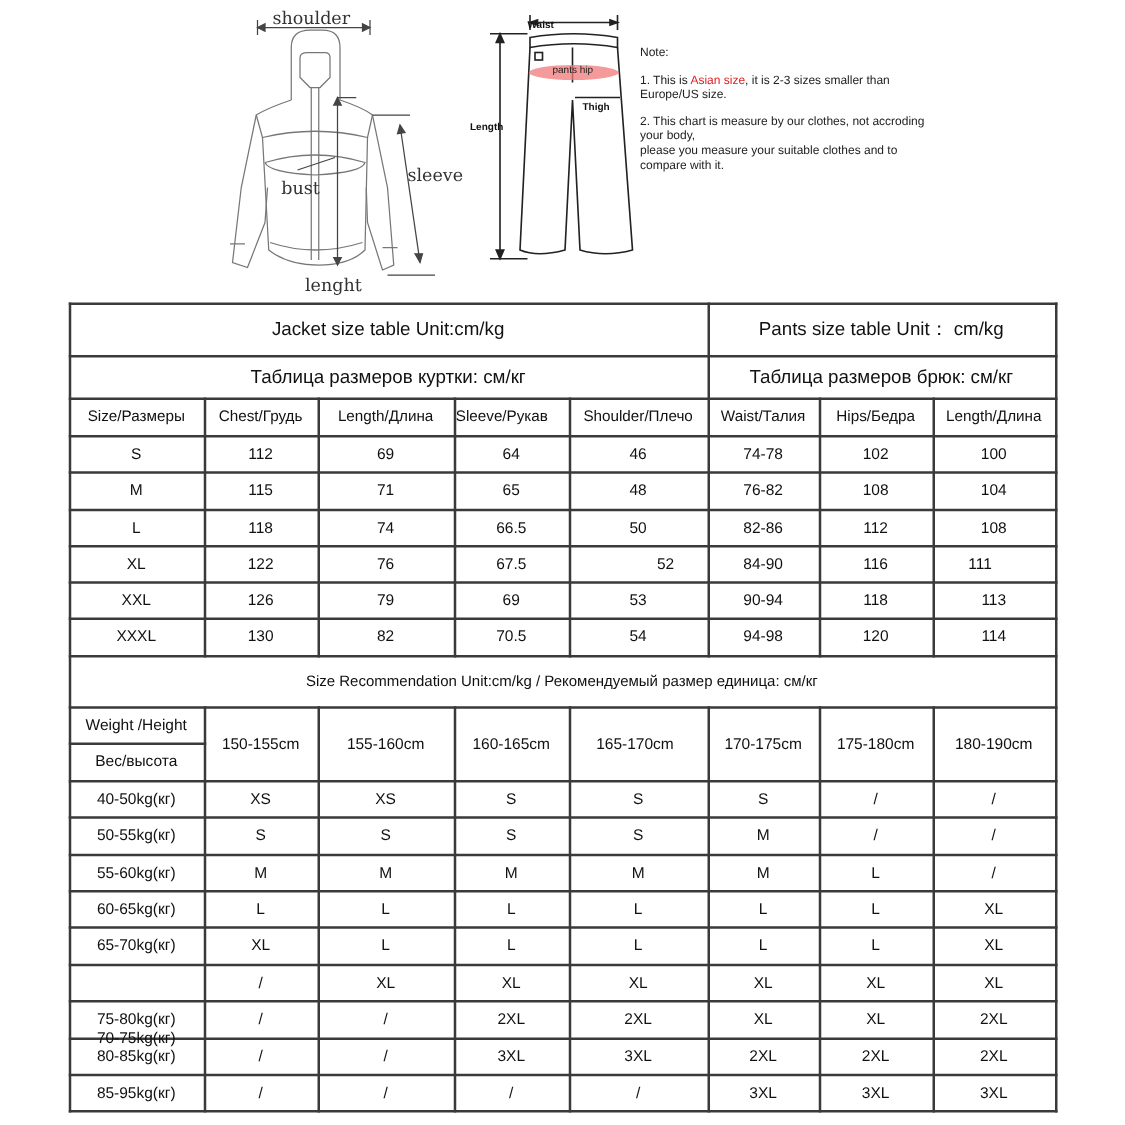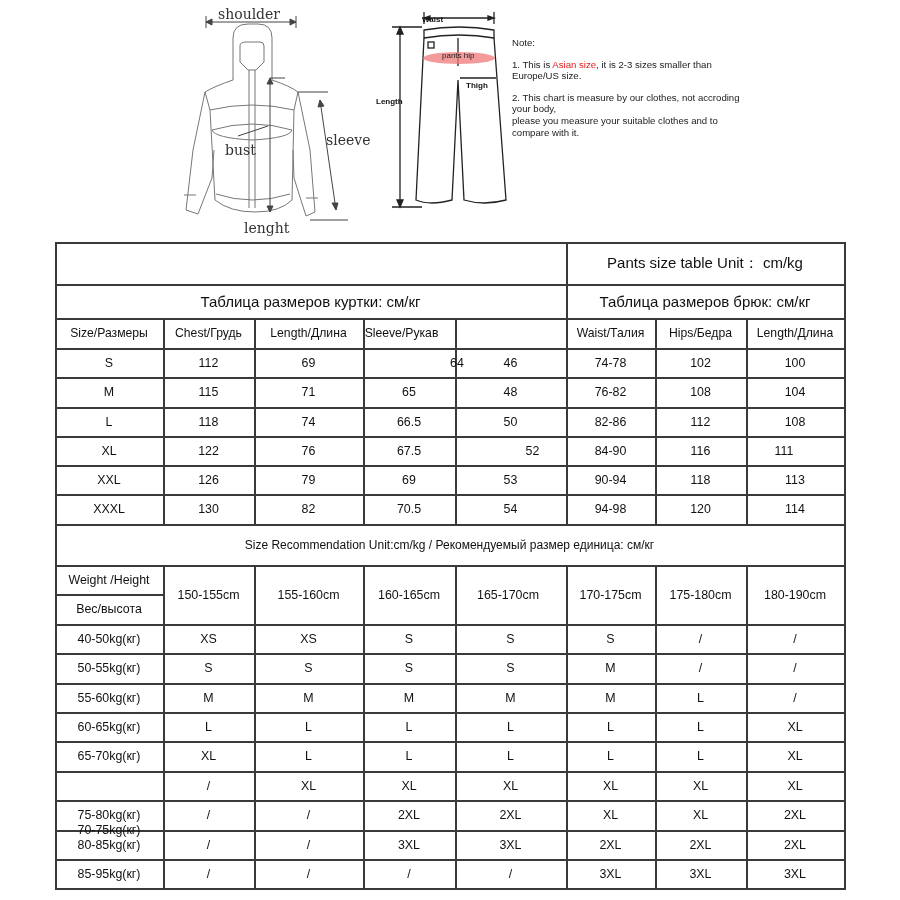--- a/index.html
+++ b/index.html
@@ -122,34 +122,36 @@
     <div class="line-v" style="left: 455px; top: 318px; height: 207.6px;"></div>
     <div class="line-v" style="left: 655px; top: 318px; height: 207.6px;"></div>
     <div class="line-v" style="left: 746px; top: 318px; height: 207.6px;"></div>
     <div class="line-v" style="left: 163px; top: 565px; height: 324.6px;"></div>
     <div class="line-v" style="left: 254px; top: 565px; height: 324.6px;"></div>
     <div class="line-v" style="left: 363px; top: 565px; height: 324.6px;"></div>
     <div class="line-v" style="left: 455px; top: 565px; height: 324.6px;"></div>
     <div class="line-v" style="left: 566px; top: 565px; height: 324.6px;"></div>
     <div class="line-v" style="left: 655px; top: 565px; height: 324.6px;"></div>
     <div class="line-v" style="left: 746px; top: 565px; height: 324.6px;"></div>
+    <div class="cell big" style="left: 55px; width: 511px; top: 242px; height: 42px;">Jacket size table  Unit:cm/kg</div>
     <div class="cell big" style="left: 55px; width: 511px; top: 284px; height: 34px;">Таблица размеров    куртки: см/кг</div>
     <div class="cell big" style="left: 566px; width: 278px; top: 242px; height: 42px;">Pants size table  Unit： cm/kg</div>
     <div class="cell big" style="left: 566px; width: 278px; top: 284px; height: 34px;">Таблица размеров  брюк: см/кг</div>
     <div class="cell hdr" style="left: 55px; width: 108px; top: 318px; height: 30px;">Size/Размеры</div>
     <div class="cell hdr" style="left: 163px; width: 91px; top: 318px; height: 30px;">Chest/Грудь</div>
     <div class="cell hdr" style="left: 254px; width: 109px; top: 318px; height: 30px;">Length/Длина</div>
     <div class="cell hdr" style="left: 363px; width: 77px; top: 318px; height: 30px;">Sleeve/Рукав</div>
+    <div class="cell hdr" style="left: 455px; width: 111px; top: 318px; height: 30px;">Shoulder/Плечо</div>
     <div class="cell hdr" style="left: 566px; width: 89px; top: 318px; height: 30px;">Waist/Талия</div>
     <div class="cell hdr" style="left: 655px; width: 91px; top: 318px; height: 30px;">Hips/Бедра</div>
     <div class="cell hdr" style="left: 746px; width: 98px; top: 318px; height: 30px;">Length/Длина</div>
     <div class="cell" style="left: 55px; width: 108px; top: 348px; height: 29px;">S</div>
     <div class="cell" style="left: 163px; width: 91px; top: 348px; height: 29px;">112</div>
     <div class="cell" style="left: 254px; width: 109px; top: 348px; height: 29px;">69</div>
-    <div class="cell" style="left: 363px; width: 92px; top: 348px; height: 29px; margin-left: 48px;">64</div>
+    <div class="cell" style="left: 363px; width: 92px; top: 348px; height: 29px;">64</div>
     <div class="cell" style="left: 455px; width: 111px; top: 348px; height: 29px;">46</div>
     <div class="cell" style="left: 566px; width: 89px; top: 348px; height: 29px;">74-78</div>
     <div class="cell" style="left: 655px; width: 91px; top: 348px; height: 29px;">102</div>
     <div class="cell" style="left: 746px; width: 98px; top: 348px; height: 29px;">100</div>
     <div class="cell" style="left: 55px; width: 108px; top: 377px; height: 30px;">M</div>
     <div class="cell" style="left: 163px; width: 91px; top: 377px; height: 30px;">115</div>
     <div class="cell" style="left: 254px; width: 109px; top: 377px; height: 30px;">71</div>
     <div class="cell" style="left: 363px; width: 92px; top: 377px; height: 30px;">65</div>
     <div class="cell" style="left: 455px; width: 111px; top: 377px; height: 30px;">48</div>
     <div class="cell" style="left: 566px; width: 89px; top: 377px; height: 30px;">76-82</div>

